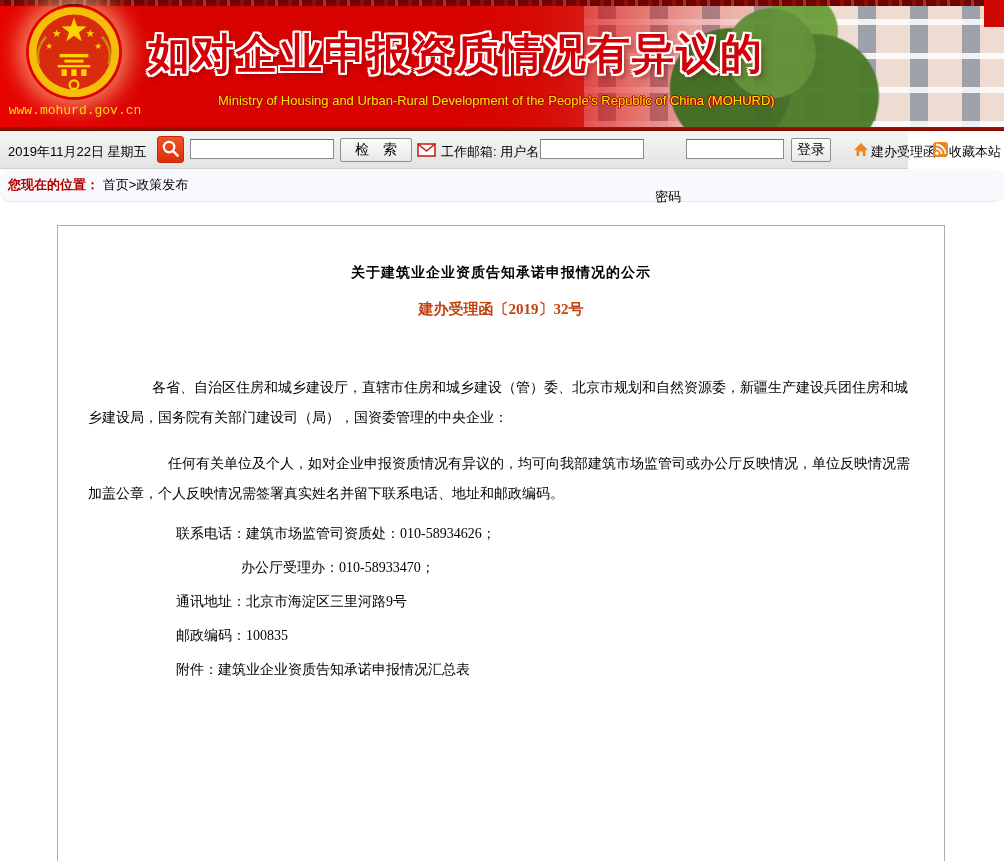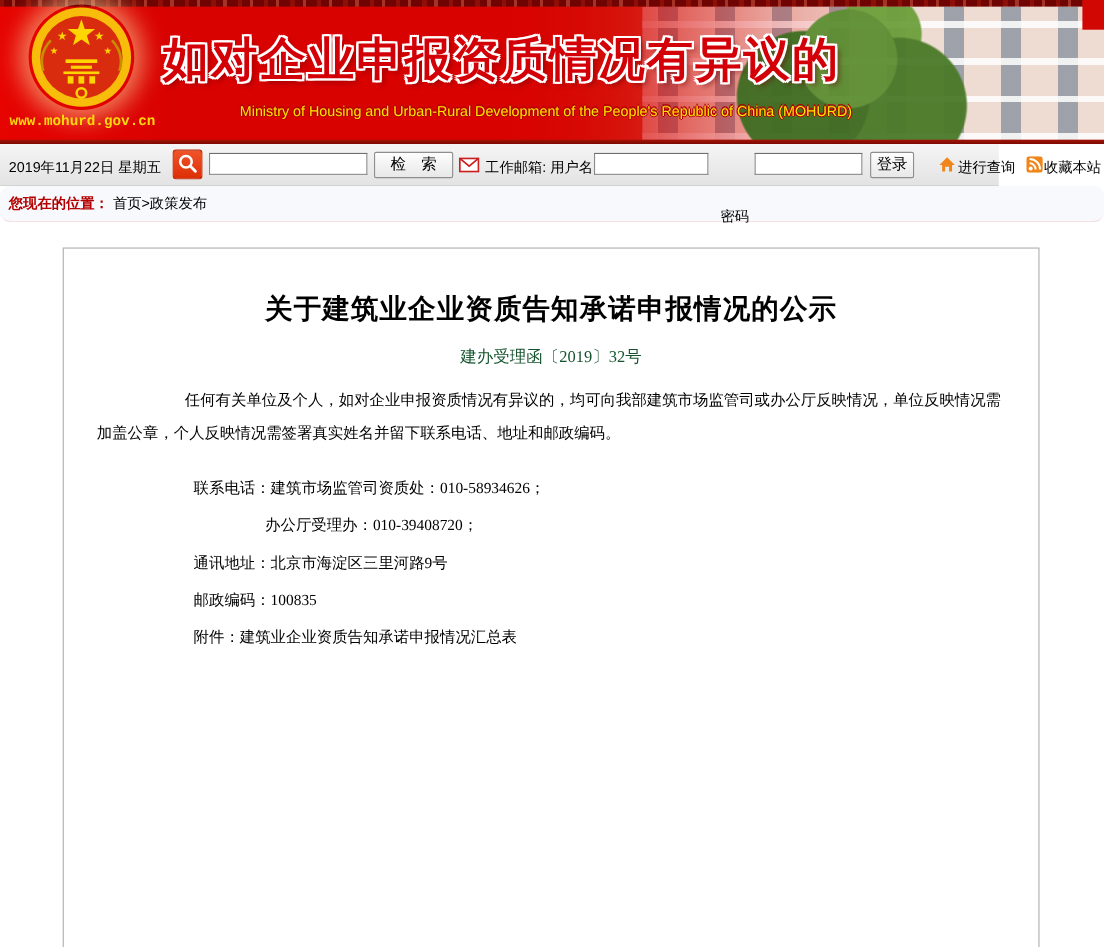--- a/index.html
+++ b/index.html
@@ -26,21 +26,21 @@
       radial-gradient(circle at 52% 38%, #5d8f33 0 26%, transparent 27%),
       radial-gradient(circle at 38% 66%, #3f6d22 0 30%, transparent 31%),
       radial-gradient(circle at 68% 72%, #4a7a28 0 28%, transparent 29%),
       radial-gradient(circle at 62% 20%, #6da03c 0 18%, transparent 19%);
     opacity:.95; }
   .emblem-panel { position:absolute; top:6px; left:0; width:150px; height:121px;
     background:linear-gradient(90deg,#e60300,#d90200); }
   .emblem { position:absolute; left:26px; top:4px; width:96px; height:96px; border-radius:50%;
     box-shadow:0 0 22px 8px rgba(255,235,170,.55); }
   .site-url { position:absolute; left:0; width:150px; top:103px; text-align:center;
-    font-family:"Liberation Mono","DejaVu Sans Mono",monospace; font-weight:bold;
+    font-family:"Liberation Mono","DejaVu Sans Mono",monospace; font-weight:normal;
     font-size:13px; color:#ffd90a; letter-spacing:0px; }
   .banner-title { position:absolute; left:148px; top:26px; width:790px;
     font-size:42px; font-weight:bold; color:#d30008; letter-spacing:2px; white-space:nowrap;
     text-shadow:-2px 0 #fff,2px 0 #fff,0 -2px #fff,0 2px #fff,-2px -2px #fff,2px 2px #fff,-2px 2px #fff,2px -2px #fff,4px 4px 5px rgba(100,0,0,.45); }
   .banner-subtitle { position:absolute; left:218px; top:93px;
     font-size:13px; font-weight:normal; color:#ffe400; white-space:nowrap;
     text-shadow:1px 0 #b00000,-1px 0 #b00000,0 1px #b00000,0 -1px #b00000; }
   .corner-block { position:absolute; top:0; right:0; width:20px; height:27px; background:#d00703; }
 
   
@@ -71,26 +71,26 @@
   
   .breadcrumb { width:1004px; height:33px; line-height:32px; background:#f8f9fc;
     border-bottom:1px solid #f2e2e2; padding-left:8px; font-size:13px;border-radius:10px; }
   .breadcrumb .loc { color:#b40000; font-weight:bold; }
   .breadcrumb .path { color:#000; }
 
   
   .doc-box { position:absolute; left:57px; top:225px; width:888px; height:700px;
     background:#fff; border:1px solid #adadad; padding:0 30px;
     font-family:"Liberation Serif","DejaVu Serif",serif; }
-  .doc-title { margin-top:38px; text-align:center; font-size:25px; font-weight:bold;
+  .doc-title { margin-top:38px; text-align:center; font-size:14px; font-weight:bold;
     letter-spacing:1px; color:#000; font-family:"Liberation Sans","DejaVu Sans",sans-serif; }
-  .doc-num { margin-top:18px; text-align:center; font-size:15px; color:#14532d; }
+  .doc-num { margin-top:18px; text-align:center; font-size:15px; color:#c2410c;font-weight:bold; }
   .para { font-size:14px; line-height:30px; color:#000; margin-top:16px; text-indent:80px; }
   .para.salutation { margin-top:54px; text-indent:64px; }
-  .contact-block { margin-top:20px; }
+  .contact-block { margin-top:10px; }
   .contact-line { font-size:14px; line-height:30px; margin-bottom:4px; padding-left:88px; }
   .contact-line.indent2 { padding-left:153px; }
 </style>
 </head>
 <body>
 
 <div class="banner">
   <div class="building"></div>
   <div class="red-overlay"></div>
   <div class="tree"></div>
@@ -147,44 +147,45 @@
 
   <span class="txt tb-pwd-label">密码</span>
   <input class="tb-input tb-pwd-input" type="password" style="">
   <button class="btn3d tb-login-btn">登录</button>
 
   <span class="tb-home-icon">
     <svg width="16" height="15" viewBox="0 0 16 15">
       <path d="M8 1 L15 8 H12.5 V14 H9.8 V9.5 H6.2 V14 H3.5 V8 H1 Z" fill="#f08519"></path>
     </svg>
   </span>
-  <span class="txt tb-home-label" style="cursor:pointer;">进行查询</span>
+  <span class="txt tb-home-label" style="cursor:pointer;">建办受理函</span>
 
   <span class="tb-fav-icon">
     <svg width="15" height="15" viewBox="0 0 15 15">
       <rect x="0" y="0" width="15" height="15" rx="3" fill="#f08519"></rect>
       <circle cx="4" cy="11.2" r="1.8" fill="#fff"></circle>
       <path d="M3 6.5 a5.5 5.5 0 0 1 5.5 5.5 M3 2.5 a9.5 9.5 0 0 1 9.5 9.5" fill="none" stroke="#fff" stroke-width="1.8"></path>
     </svg>
   </span>
   <span class="txt tb-fav-label" style="cursor:pointer;">收藏本站</span>
 </div>
 
 <div class="breadcrumb">
   <span class="loc">您现在的位置：</span>
   <span class="path" style="cursor:pointer;">首页&gt;政策发布</span>
 </div>
 
 <div class="doc-box">
   <div class="doc-title">关于建筑业企业资质告知承诺申报情况的公示</div>
   <div class="doc-num">建办受理函〔2019〕32号</div>
 
+  <p class="para salutation">各省、自治区住房和城乡建设厅，直辖市住房和城乡建设（管）委、北京市规划和自然资源委，新疆生产建设兵团住房和城乡建设局，国务院有关部门建设司（局），国资委管理的中央企业：</p>
   <p class="para">任何有关单位及个人，如对企业申报资质情况有异议的，均可向我部建筑市场监管司或办公厅反映情况，单位反映情况需加盖公章，个人反映情况需签署真实姓名并留下联系电话、地址和邮政编码。</p>
 
   <div class="contact-block">
     <div class="contact-line">联系电话：建筑市场监管司资质处：010-58934626；</div>
-    <div class="contact-line indent2">办公厅受理办：010-39408720；</div>
+    <div class="contact-line indent2">办公厅受理办：010-58933470；</div>
     <div class="contact-line">通讯地址：北京市海淀区三里河路9号</div>
     <div class="contact-line">邮政编码：100835</div>
     <div class="contact-line">附件：建筑业企业资质告知承诺申报情况汇总表</div>
   </div>
 
 </div>
 
 </body></html>

